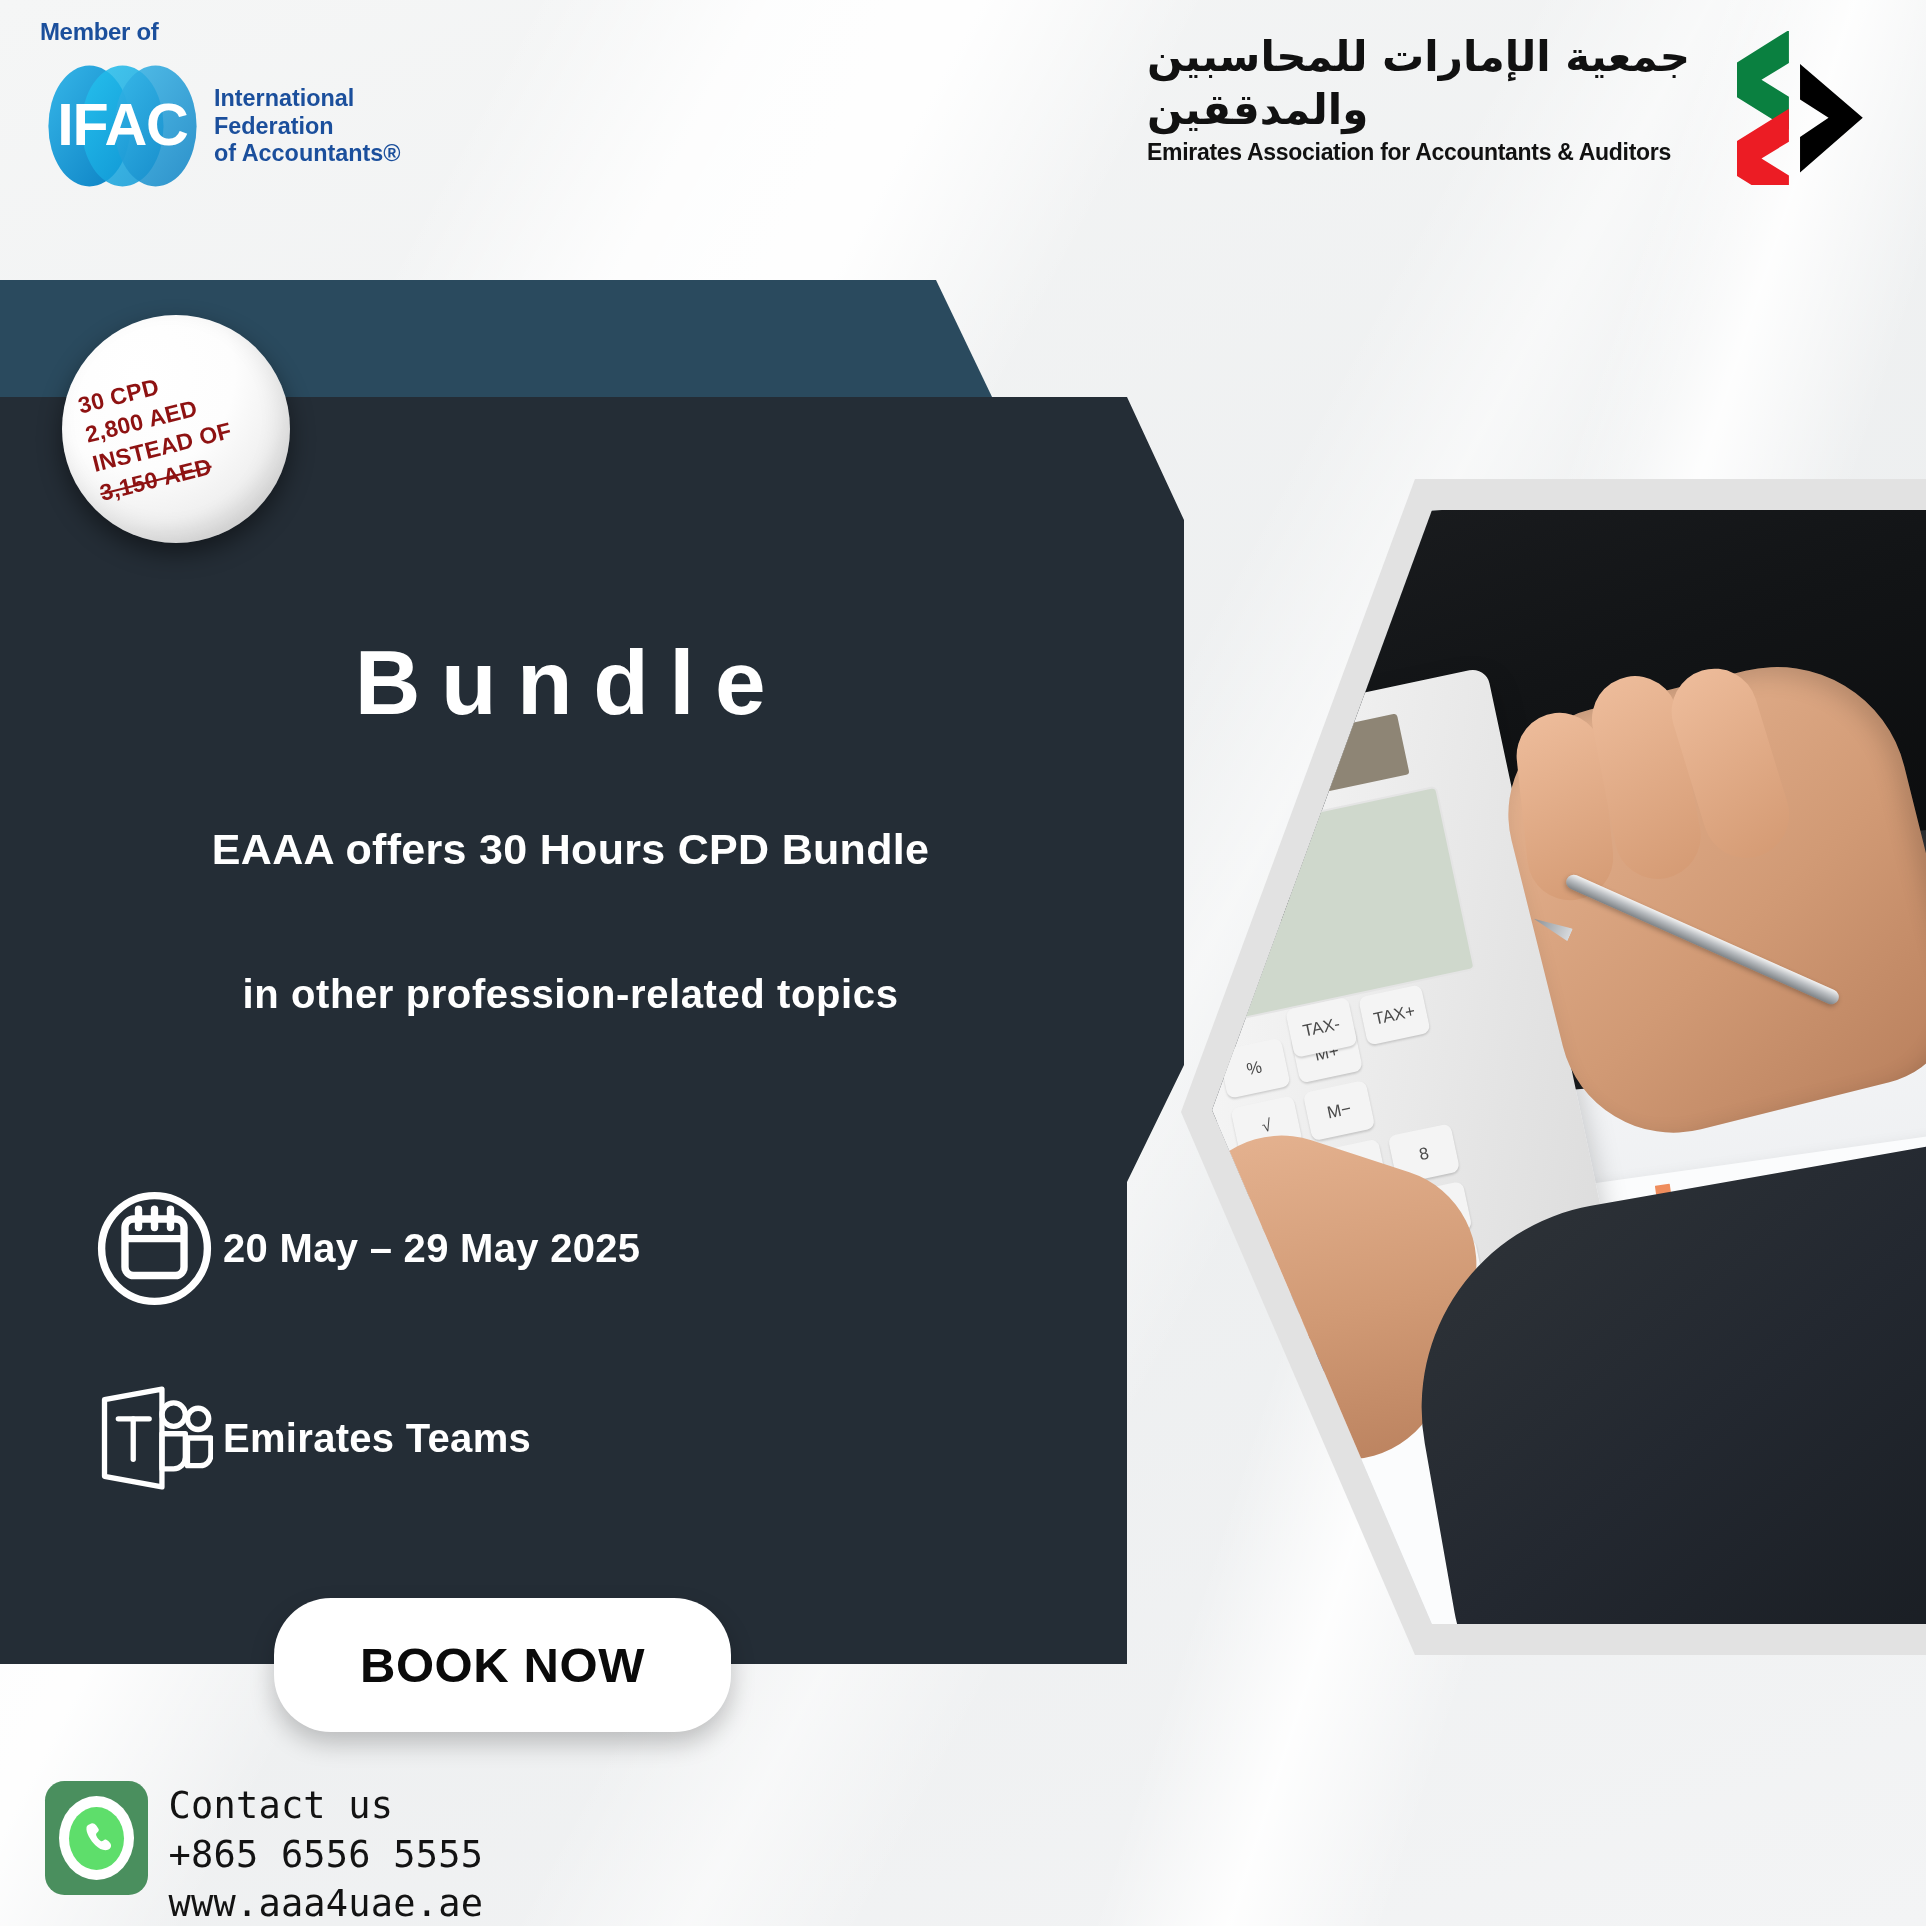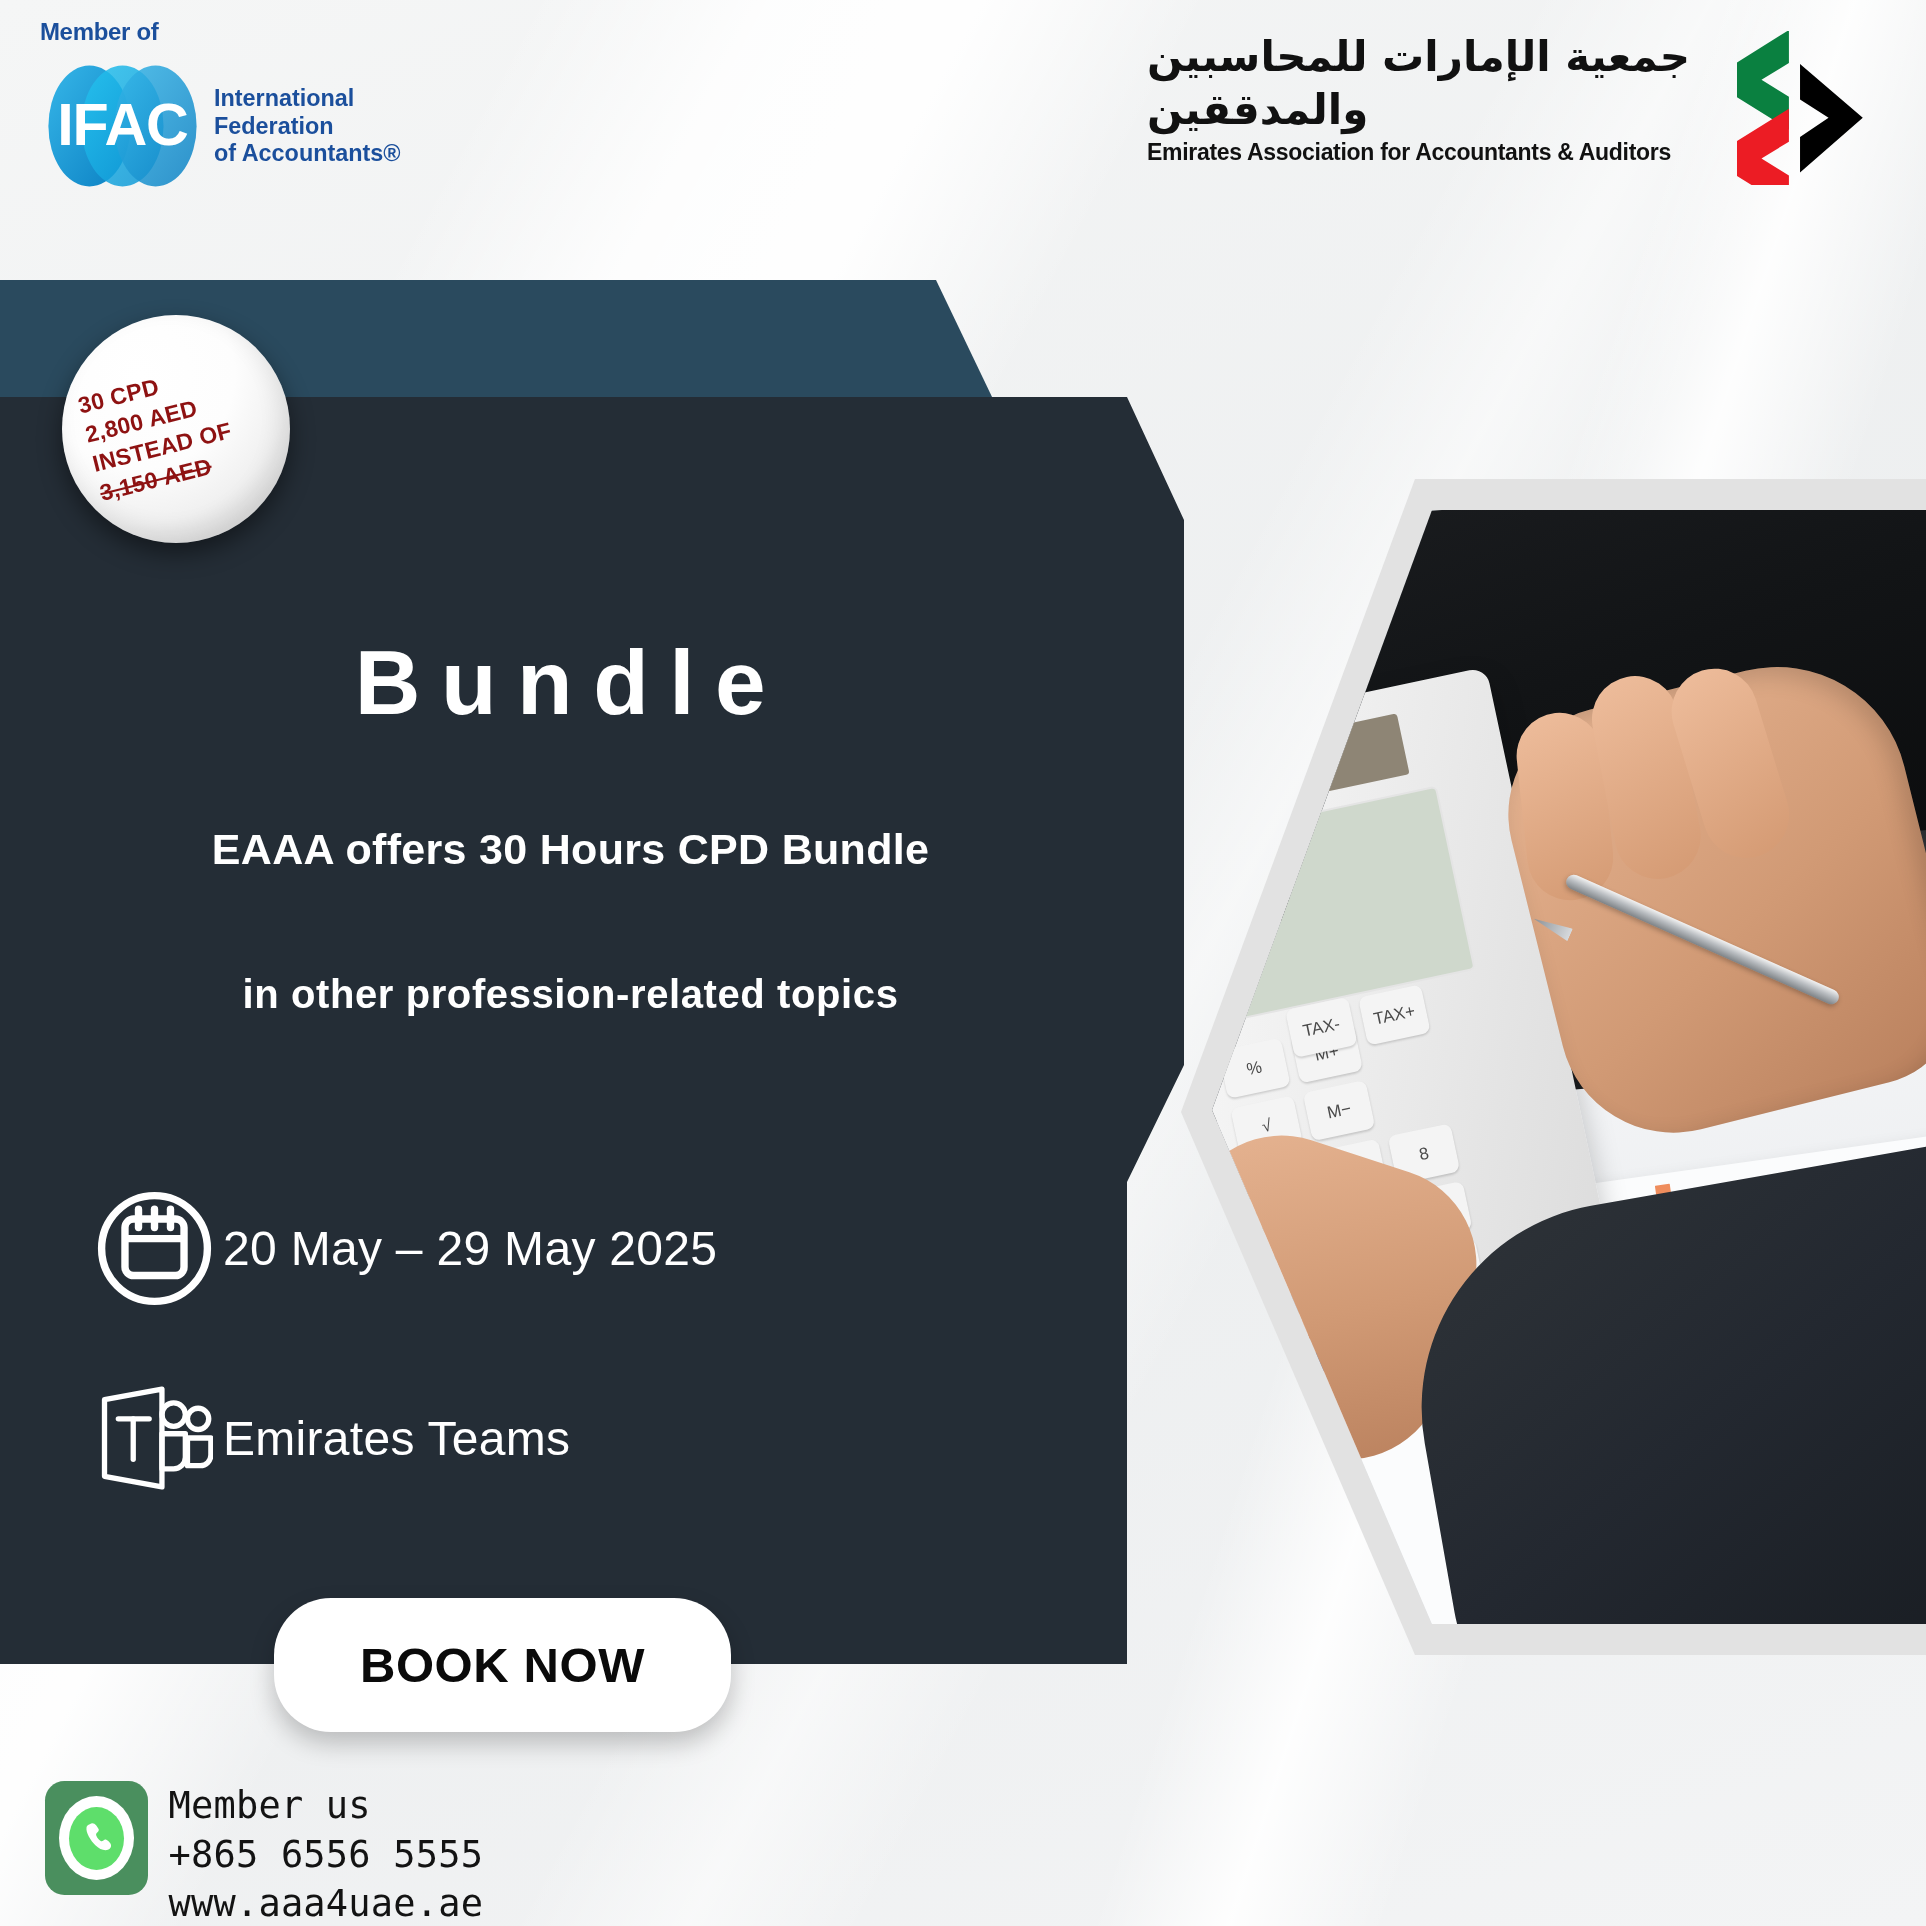--- a/index.html
+++ b/index.html
@@ -219,21 +219,21 @@
   .sub2{
     margin:35px 0 0 0;text-align:center;color:#ffffff;
     font-size:40px;font-weight:bold;line-height:1.42;letter-spacing:0.6px;
     font-family:"Liberation Sans",sans-serif;
   }
 
   
   .info-row{position:absolute;display:flex;align-items:center;}
   .info-row .ic{width:137px;flex:0 0 137px;display:flex;align-items:center;justify-content:center;}
   .info-row .lbl{
-    color:#ffffff;font-size:48px;font-weight:normal;letter-spacing:0.3px;
+    color:#ffffff;font-size:40px;font-weight:bold;letter-spacing:0.3px;
     font-family:"Liberation Sans",sans-serif;white-space:nowrap;
   }
   #row-date{left:86px;top:1187px;}
   #row-platform{left:86px;top:1381px;}
 
   
   .book-btn{
     position:absolute;left:274px;top:1598px;width:457px;height:134px;
     background:#ffffff;border-radius:57px;border:none;
     display:flex;align-items:center;justify-content:center;
@@ -435,20 +435,20 @@
     <div class="wa-icon">
       <div class="wa-inner">
         <div class="wa-core">
           <svg width="38" height="42" viewBox="0 0 46 52">
             <path d="M14 9 c5 -4 9 2 11 6 c1 3 -2 4 -3 6 c-1 2 3 7 6 9 c2 1 4 -3 6 -2 c4 2 9 7 5 11 c-4 4 -12 2 -18 -4 C15 29 9 19 10 13 c0 -2 2 -3 4 -4 z" fill="#ffffff"></path>
           </svg>
         </div>
       </div>
     </div>
     <div class="contact-txt">
-      <div>Member us</div>
+      <div>Contact us</div>
       <div>+865 6556 5555</div>
       <div>www.aaa4uae.ae</div>
     </div>
   </div>
 
 </div>
 
 
 </body></html>

